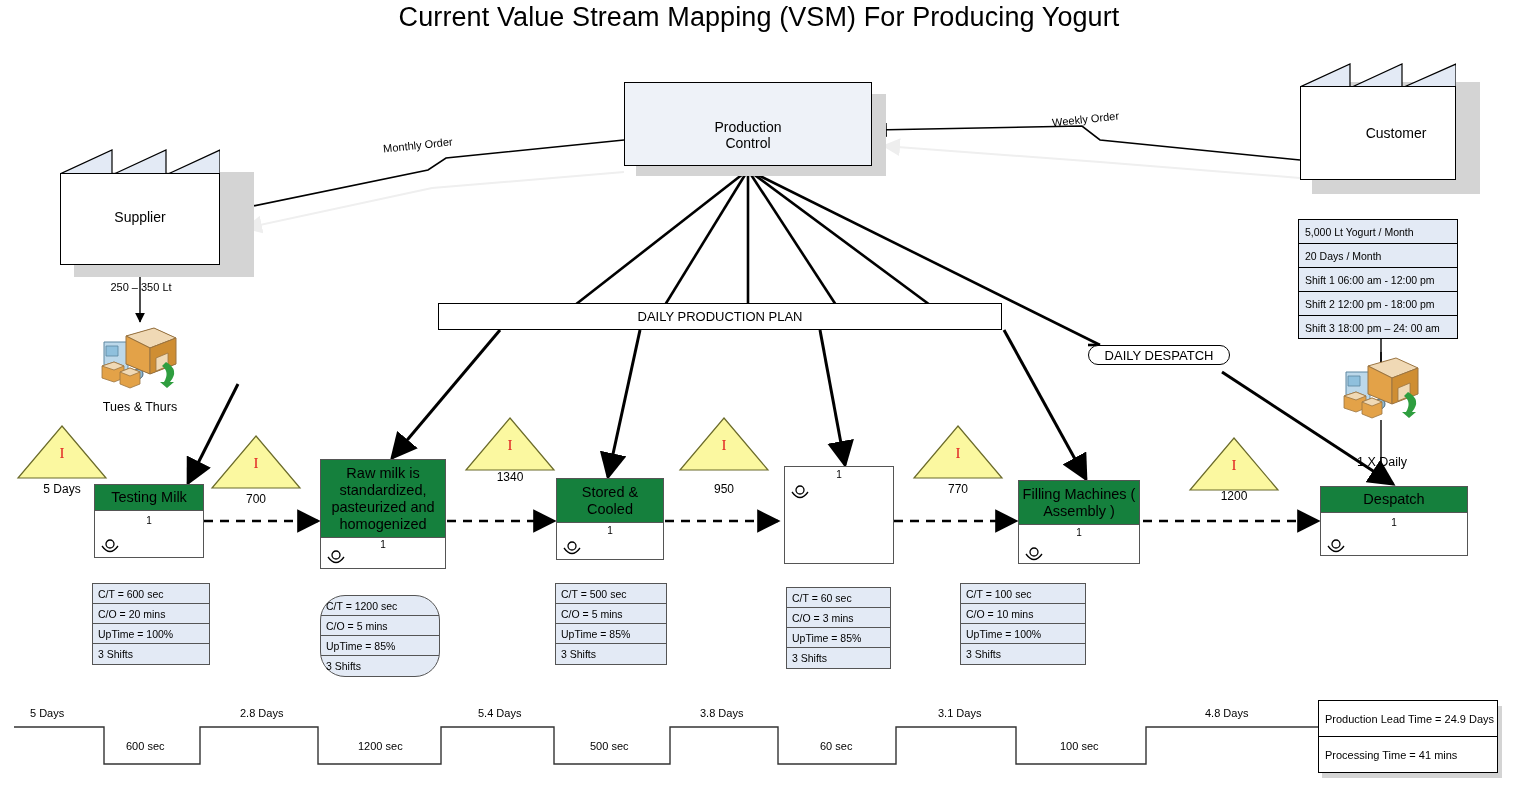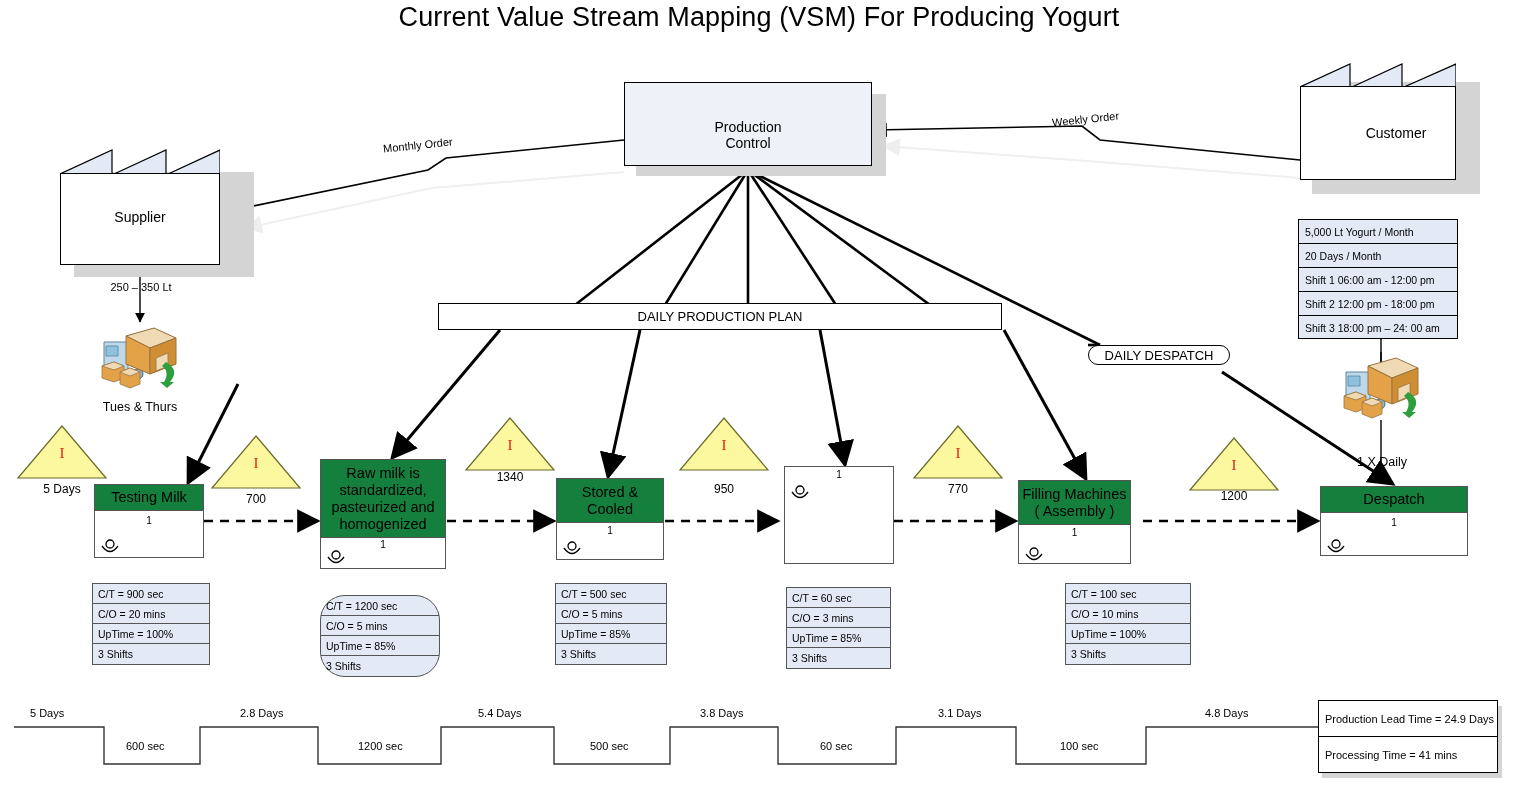--- a/index.html
+++ b/index.html
@@ -302,21 +302,21 @@
   <div class="proc" style="left:784px;top:466px;width:110px;height:98px;">
     <div class="body" style="height:36px;">
       <div class="cnt" style="top:2px;">1</div>
       <svg class="op" viewBox="0 0 22 16">
         <circle cx="11" cy="5" r="4" fill="none" stroke="#000" stroke-width="1.3"></circle>
         <path d="M3,7 Q11,18 19,7" fill="none" stroke="#000" stroke-width="1.3"></path>
       </svg>
     </div>
   </div>
 
-  <div class="proc" style="left:1018px;top:480px;width:113px;height:84px;">
+  <div class="proc" style="left:1018px;top:480px;width:122px;height:84px;">
     <div class="head" style="height:44px;">Filling Machines ( Assembly )</div>
     <div class="body" style="height:40px;">
       <div class="cnt" style="top:2px;">1</div>
       <svg class="op" viewBox="0 0 22 16">
         <circle cx="11" cy="5" r="4" fill="none" stroke="#000" stroke-width="1.3"></circle>
         <path d="M3,7 Q11,18 19,7" fill="none" stroke="#000" stroke-width="1.3"></path>
       </svg>
     </div>
   </div>
 
@@ -325,21 +325,21 @@
     <div class="body" style="height:44px;">
       <div class="cnt">1</div>
       <svg class="op" viewBox="0 0 22 16">
         <circle cx="11" cy="5" r="4" fill="none" stroke="#000" stroke-width="1.3"></circle>
         <path d="M3,7 Q11,18 19,7" fill="none" stroke="#000" stroke-width="1.3"></path>
       </svg>
     </div>
   </div>
 
   <div class="dbox" style="left:92px;top:583px;width:118px;height:82px;">
-    <div class="r">C/T =  900 sec</div>
+    <div class="r">C/T =  600 sec</div>
     <div class="r">C/O = 20 mins</div>
     <div class="r"> UpTime = 100%</div>
     <div class="r">3 Shifts</div>
   </div>
 
   <div class="dbox" style="left:320px;top:595px;width:120px;height:82px;border-radius:25px;">
     <div class="r">C/T =  1200 sec</div>
     <div class="r">C/O = 5 mins</div>
     <div class="r"> UpTime = 85%</div>
     <div class="r">3 Shifts</div>
@@ -352,21 +352,21 @@
     <div class="r">3 Shifts</div>
   </div>
 
   <div class="dbox" style="left:786px;top:587px;width:105px;height:82px;">
     <div class="r">C/T = 60 sec</div>
     <div class="r">C/O = 3 mins</div>
     <div class="r"> UpTime = 85%</div>
     <div class="r">3 Shifts</div>
   </div>
 
-  <div class="dbox" style="left:1065px;top:583px;width:126px;height:82px;text-align:right;">
+  <div class="dbox" style="left:960px;top:583px;width:126px;height:82px;text-align:right;">
     <div class="r">C/T = 100 sec</div>
     <div class="r">C/O = 10 mins</div>
     <div class="r"> UpTime = 100%</div>
     <div class="r">3 Shifts</div>
   </div>
 
   <div class="tl-label" style="left:30px;top:707px;">5 Days</div>
   <div class="tl-label" style="left:240px;top:707px;">2.8 Days</div>
   <div class="tl-label" style="left:478px;top:707px;">5.4 Days</div>
   <div class="tl-label" style="left:700px;top:707px;">3.8 Days</div>

